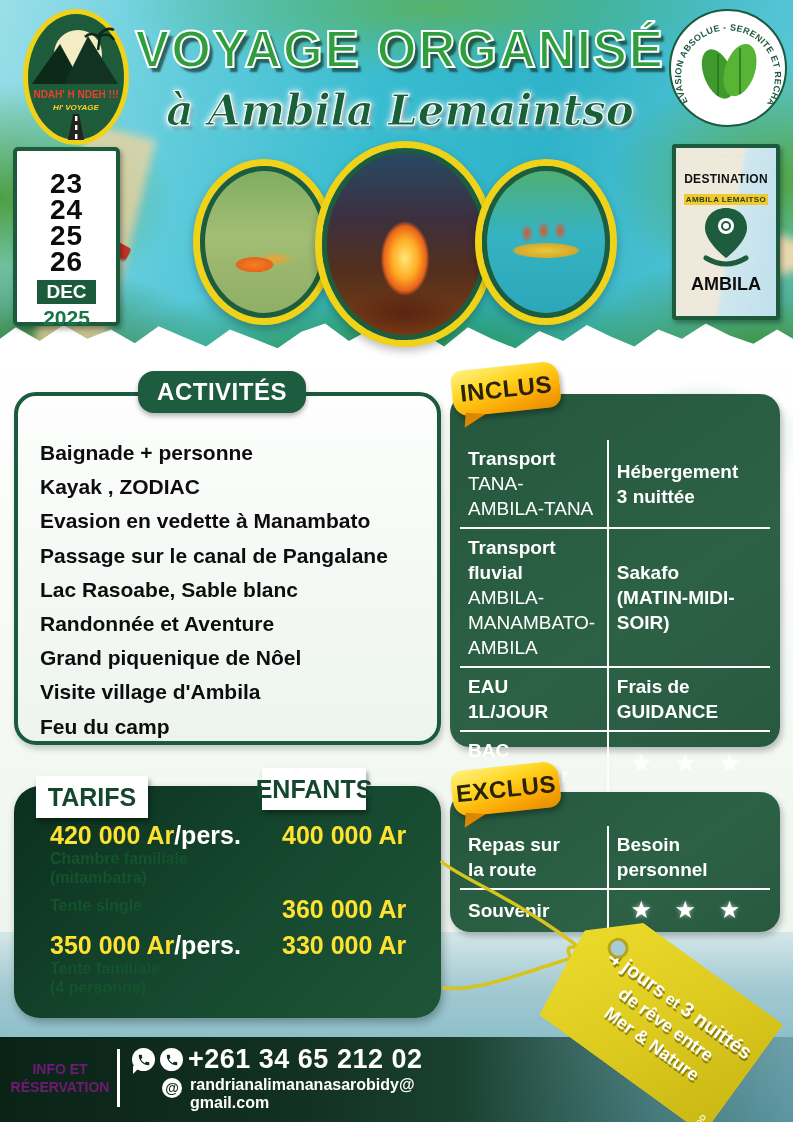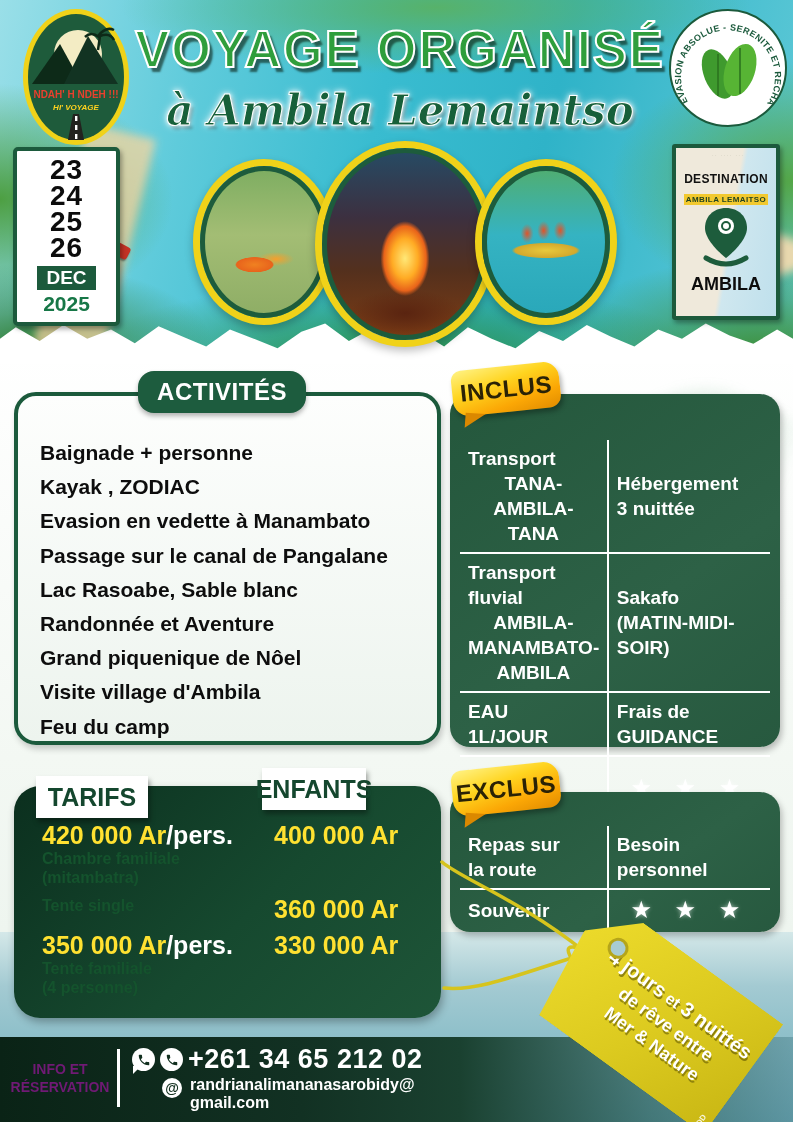--- a/index.html
+++ b/index.html
@@ -42,21 +42,21 @@
   .subtitle{position:absolute;left:140px;top:86px;width:520px;text-align:center;z-index:6;
     font-family:"DejaVu Serif",serif;font-style:italic;font-weight:bold;font-size:42px;
     color:#17603a;-webkit-text-stroke:1px #fff;
     text-shadow:0 0 5px #fff,0 0 8px rgba(255,255,255,.9),3px 4px 3px rgba(0,0,0,.3);}
   
   .nature-badge{position:absolute;left:666px;top:4px;width:124px;height:128px;z-index:6;}
 
   
   .dates{position:absolute;left:13px;top:147px;width:107px;height:179px;background:#fff;
     border:4px solid #1c5a3c;border-radius:5px;z-index:6;text-align:center;
-    box-shadow:2px 3px 5px rgba(0,0,0,.35);padding-top:6px;box-sizing:border-box;}
+    box-shadow:2px 3px 5px rgba(0,0,0,.35);padding-top:20px;box-sizing:border-box;}
   .dates .day{font-size:28px;font-weight:800;color:#0c0c0c;line-height:26px;letter-spacing:1px;}
   .dates .month{display:inline-block;margin-top:5px;background:#1c5a3c;color:#fff;
     font-size:19px;font-weight:800;padding:1px 9px;}
   .dates .year{font-size:21px;font-weight:800;color:#177747;margin-top:2px;}
 
   
   .dest{position:absolute;left:672px;top:144px;width:108px;height:176px;z-index:6;
     border:4px solid #1c5a3c;border-radius:3px;box-sizing:border-box;text-align:center;
     background:linear-gradient(100deg,#efe9db 0%,#efe9db 52%,#cfe7ef 56%,#bfe0ec 100%);
     box-shadow:2px 3px 5px rgba(0,0,0,.35);overflow:hidden;}
@@ -110,34 +110,34 @@
   
   .gcard{position:absolute;background:linear-gradient(145deg,#24573c 0%,#2d6146 60%,#27593f 100%);
     border-radius:20px;z-index:6;color:#fff;box-shadow:2px 4px 6px rgba(0,0,0,.25);box-sizing:border-box;}
   .inc-card{left:450px;top:394px;width:330px;height:353px;padding:46px 10px 6px 10px;}
   .exc-card{left:450px;top:792px;width:330px;height:140px;padding:34px 10px 4px 10px;}
   .grow{display:grid;grid-template-columns:48% 52%;}
   .grow .cell{padding:6px 8px 6px 8px;display:flex;flex-direction:column;justify-content:center;}
   .grow .cell.lft{border-right:2px solid #fff;}
   .grow.rb{border-bottom:2px solid #fff;}
   .cell .pl{font-size:19px;font-weight:600;line-height:25px;}
-  .cell .bd{font-size:19px;font-weight:700;line-height:25px;text-align:center;}
+  .cell .bd{font-size:19px;font-weight:400;line-height:25px;}
   .stars{font-size:24px;letter-spacing:8px;color:#fff;text-align:center;
     text-shadow:0 0 4px rgba(255,255,255,.6);}
 
   
   .tarif-card{position:absolute;left:14px;top:786px;width:427px;height:232px;z-index:6;
     background:linear-gradient(135deg,#0b2f1e 0%,#16492f 55%,#1e5538 100%);
     border-radius:26px;box-shadow:2px 4px 8px rgba(0,0,0,.3);}
   .hdr-box{position:absolute;background:#fff;color:#14472e;font-weight:900;font-size:25px;
     display:flex;align-items:center;justify-content:center;z-index:7;
     box-shadow:2px 4px 5px rgba(0,0,0,.35);}
   .hdr-l{left:36px;top:776px;width:112px;height:42px;}
   .hdr-r{left:262px;top:768px;width:104px;height:42px;}
-  .t-rows{position:absolute;left:42px;top:822px;width:372px;z-index:7;}
+  .t-rows{position:absolute;left:50px;top:822px;width:372px;z-index:7;}
   .t-row{display:flex;margin-bottom:9px;}
   .t-left{width:232px;}
   .t-price{font-size:25px;font-weight:900;color:#ffe131;line-height:27px;}
   .t-price .per{color:#fff;}
   .t-lab{font-size:16px;font-weight:700;color:#14532d;line-height:19px;}
   .t-child{font-size:25px;font-weight:900;color:#ffe131;line-height:27px;}
 
   
   .teal{position:absolute;left:0;top:928px;width:793px;height:194px;z-index:2;
     background:linear-gradient(180deg,#d8eaea 0%,#a3cad2 30%,#8fc0ca 55%,#6ea9b7 100%);}

